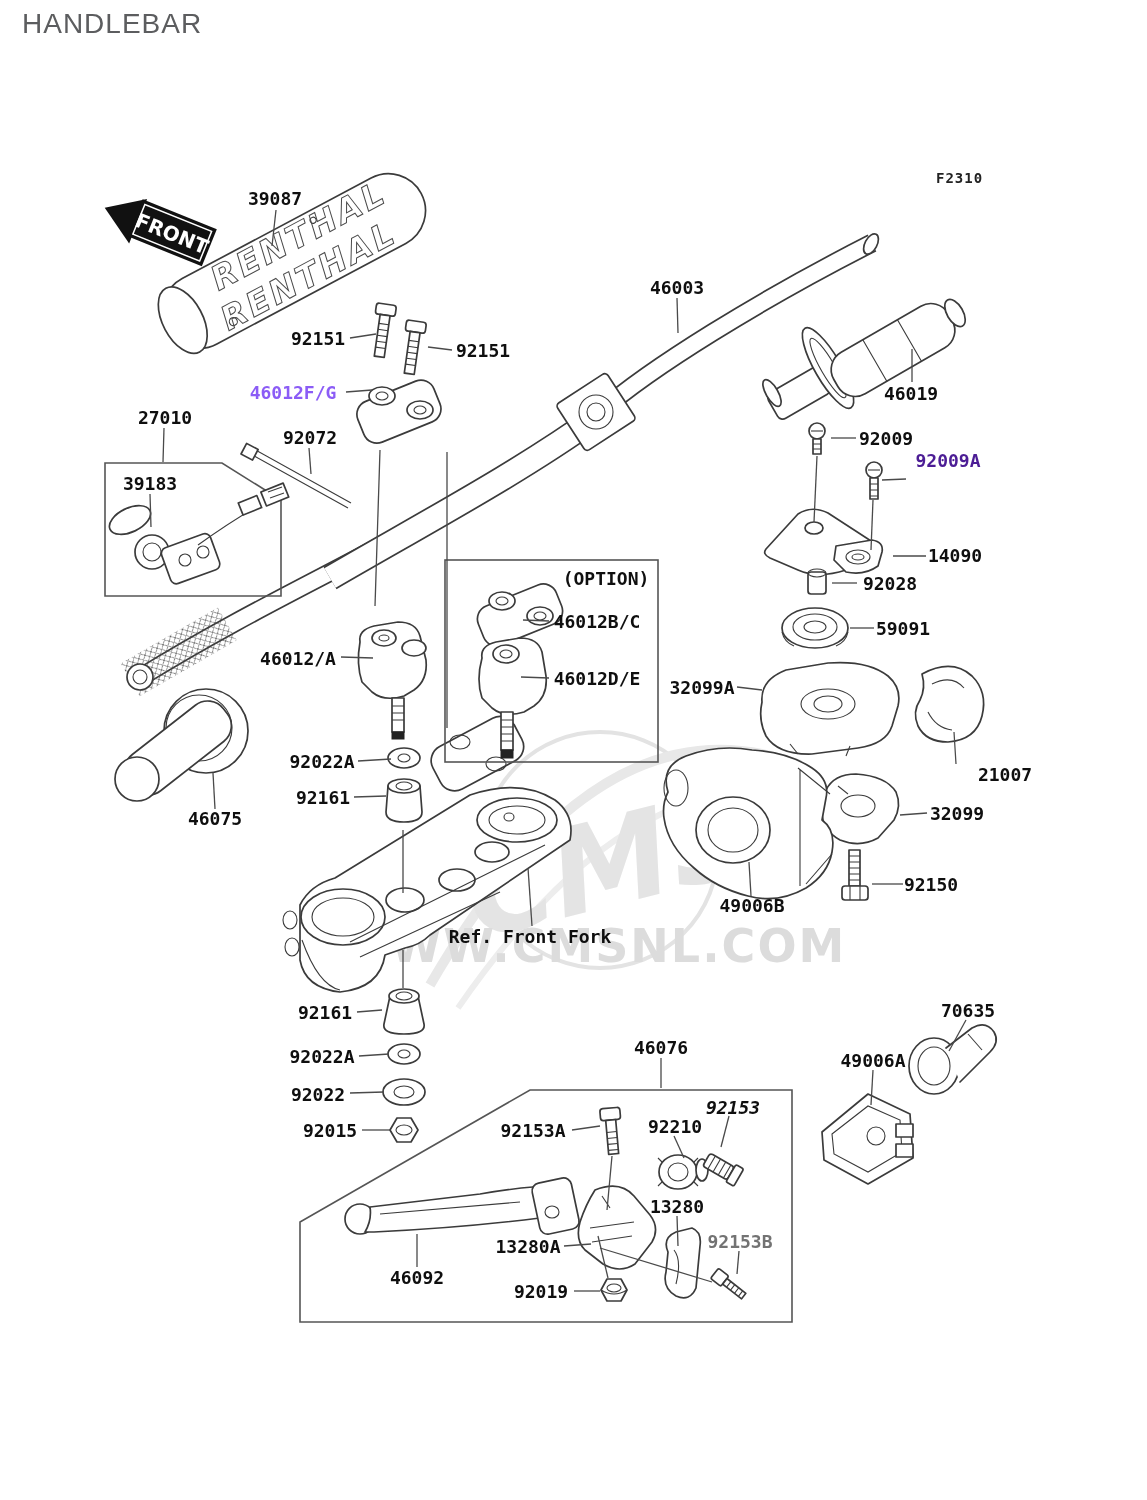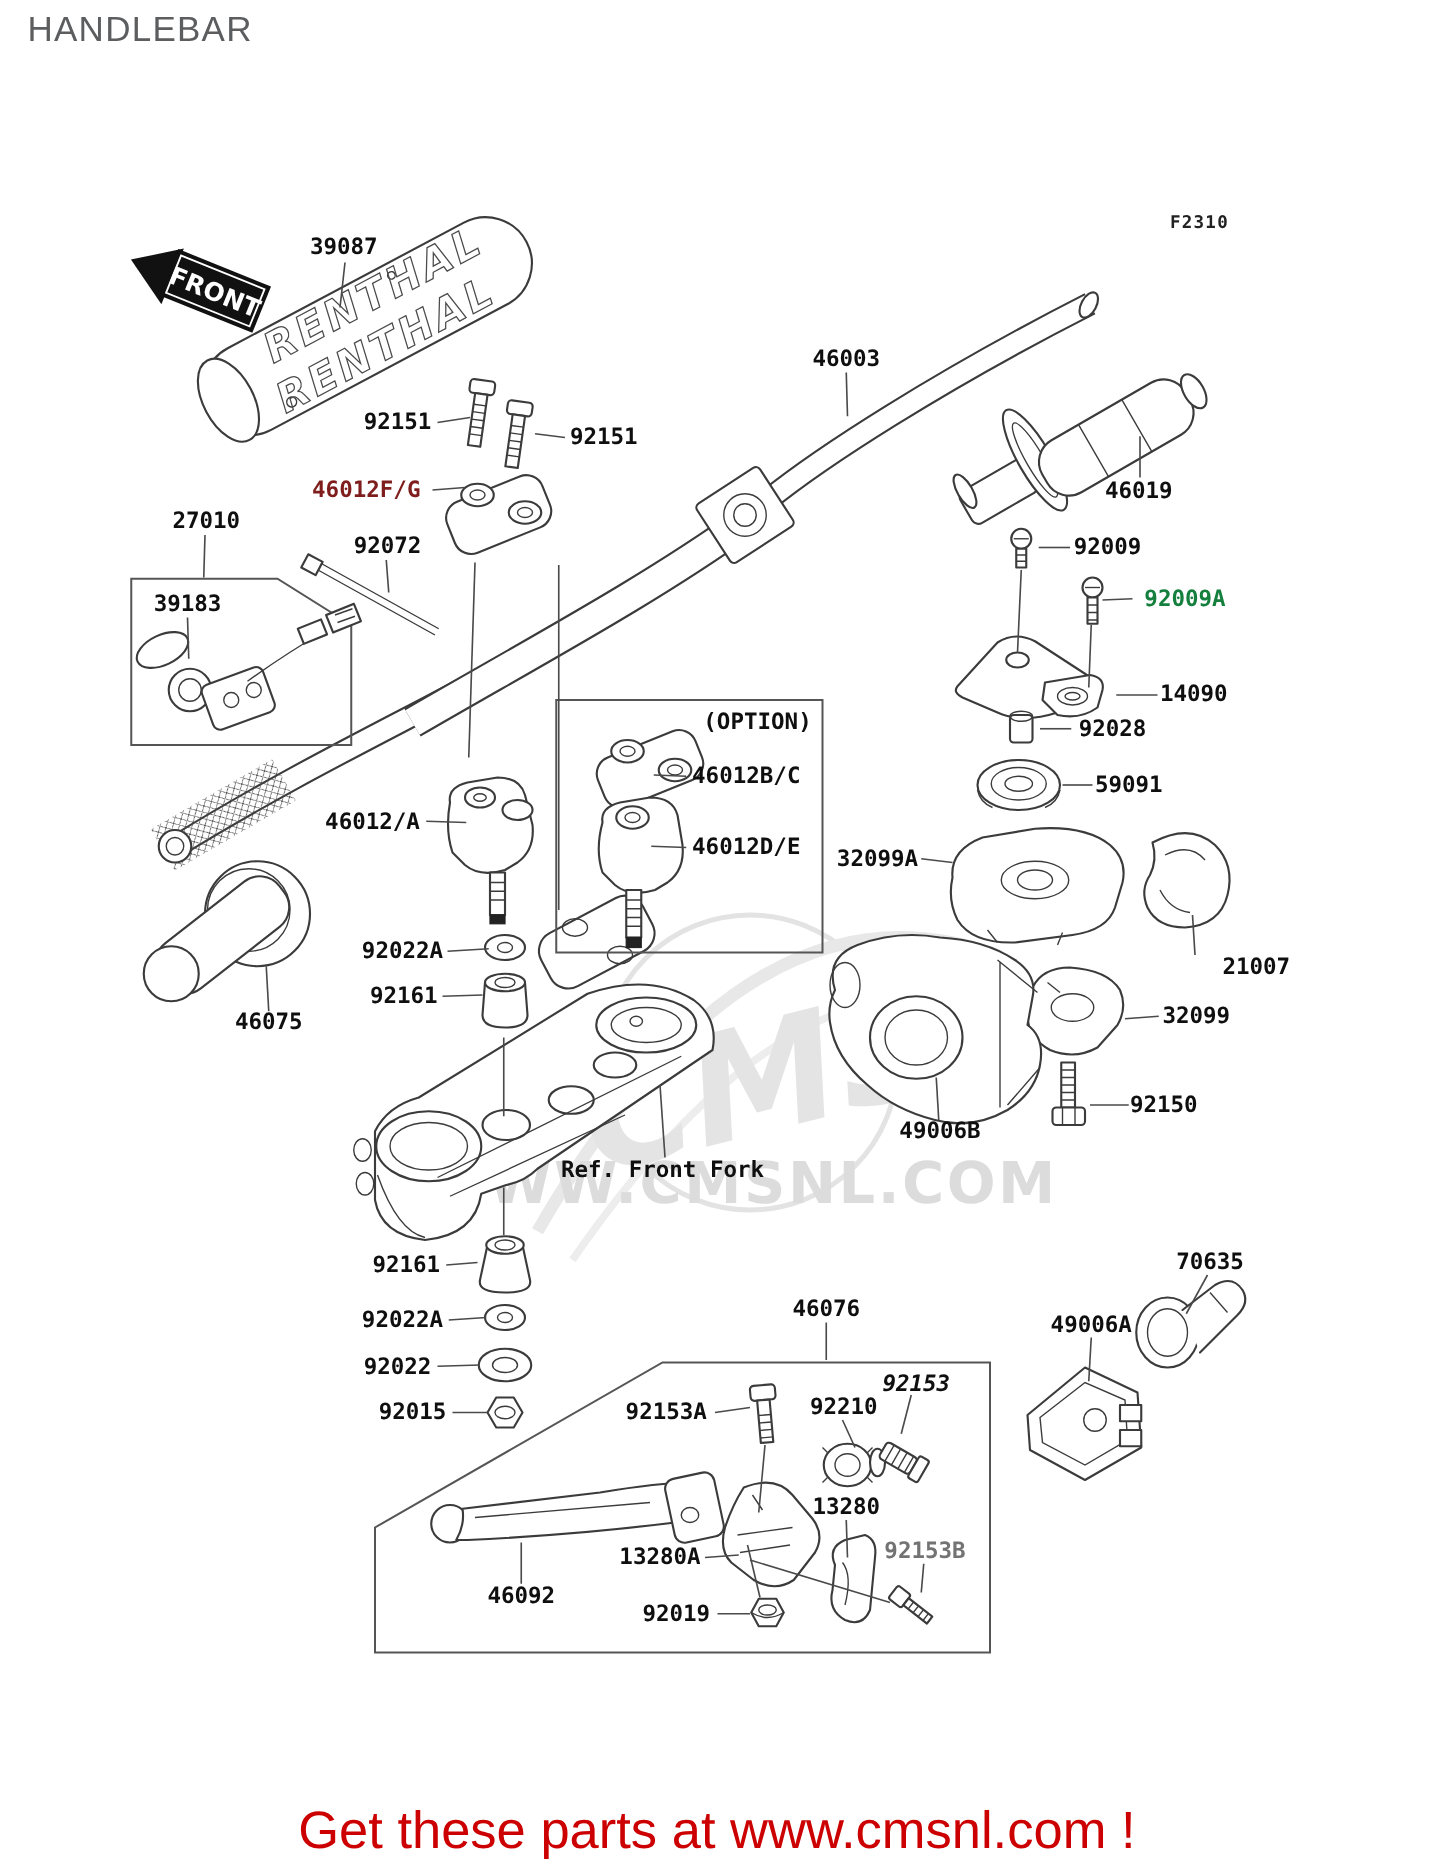--- a/index.html
+++ b/index.html
@@ -408,26 +408,26 @@
 
   <div id="page-title">HANDLEBAR</div>
   <div id="figure-code">F2310</div>
 
   <div id="labels-layer">
       <div class="plabel" style="left: 275px; top: 198px; color: rgb(15, 15, 15);">39087</div>
       <div class="plabel" style="left: 677px; top: 287px; color: rgb(15, 15, 15);">46003</div>
       <div class="plabel" style="left: 911px; top: 393px; color: rgb(15, 15, 15);">46019</div>
       <div class="plabel" style="left: 318px; top: 338px; color: rgb(15, 15, 15);">92151</div>
       <div class="plabel" style="left: 483px; top: 350px; color: rgb(15, 15, 15);">92151</div>
-      <div class="plabel" style="left: 293px; top: 392px; color: #7f1d1d;">46012F/G</div>
+      <div class="plabel" style="left: 293px; top: 392px; color: #8b5cf6;">46012F/G</div>
       <div class="plabel" style="left: 165px; top: 417px; color: rgb(15, 15, 15);">27010</div>
       <div class="plabel" style="left: 310px; top: 437px; color: rgb(15, 15, 15);">92072</div>
       <div class="plabel" style="left: 150px; top: 483px; color: rgb(15, 15, 15);">39183</div>
       <div class="plabel" style="left: 886px; top: 438px; color: rgb(15, 15, 15);">92009</div>
-      <div class="plabel" style="left: 948px; top: 479px; color: #15803d;">92009A</div>
+      <div class="plabel" style="left: 948px; top: 460px; color: #4c1d95;">92009A</div>
       <div class="plabel" style="left: 955px; top: 555px; color: rgb(15, 15, 15);">14090</div>
       <div class="plabel" style="left: 890px; top: 583px; color: rgb(15, 15, 15);">92028</div>
       <div class="plabel" style="left: 903px; top: 628px; color: rgb(15, 15, 15);">59091</div>
       <div class="plabel" style="left: 606px; top: 578px; color: rgb(15, 15, 15);">(OPTION)</div>
       <div class="plabel" style="left: 597px; top: 621px; color: rgb(15, 15, 15);">46012B/C</div>
       <div class="plabel" style="left: 597px; top: 678px; color: rgb(15, 15, 15);">46012D/E</div>
       <div class="plabel" style="left: 702px; top: 687px; color: rgb(15, 15, 15);">32099A</div>
       <div class="plabel" style="left: 298px; top: 658px; color: rgb(15, 15, 15);">46012/A</div>
       <div class="plabel" style="left: 957px; top: 774px; color: rgb(15, 15, 15); margin-left: 48px;">21007</div>
       <div class="plabel" style="left: 957px; top: 813px; color: rgb(15, 15, 15);">32099</div>
@@ -447,14 +447,13 @@
       <div class="plabel" style="left: 533px; top: 1130px; color: rgb(15, 15, 15);">92153A</div>
       <div class="plabel" style="left: 675px; top: 1126px; color: rgb(15, 15, 15);">92210</div>
       <div class="plabel" style="left: 733px; top: 1107px; color: rgb(15, 15, 15); font-style: italic;">92153</div>
       <div class="plabel" style="left: 677px; top: 1206px; color: rgb(15, 15, 15);">13280</div>
       <div class="plabel" style="left: 528px; top: 1246px; color: rgb(15, 15, 15);">13280A</div>
       <div class="plabel" style="left: 740px; top: 1241px; color: #737373;">92153B</div>
       <div class="plabel" style="left: 417px; top: 1277px; color: rgb(15, 15, 15);">46092</div>
       <div class="plabel" style="left: 541px; top: 1291px; color: rgb(15, 15, 15);">92019</div>
     </div>
 
-  <div id="footer-banner">Get these parts at www.cmsnl.com !</div>
 </div>
 
 </body></html>

